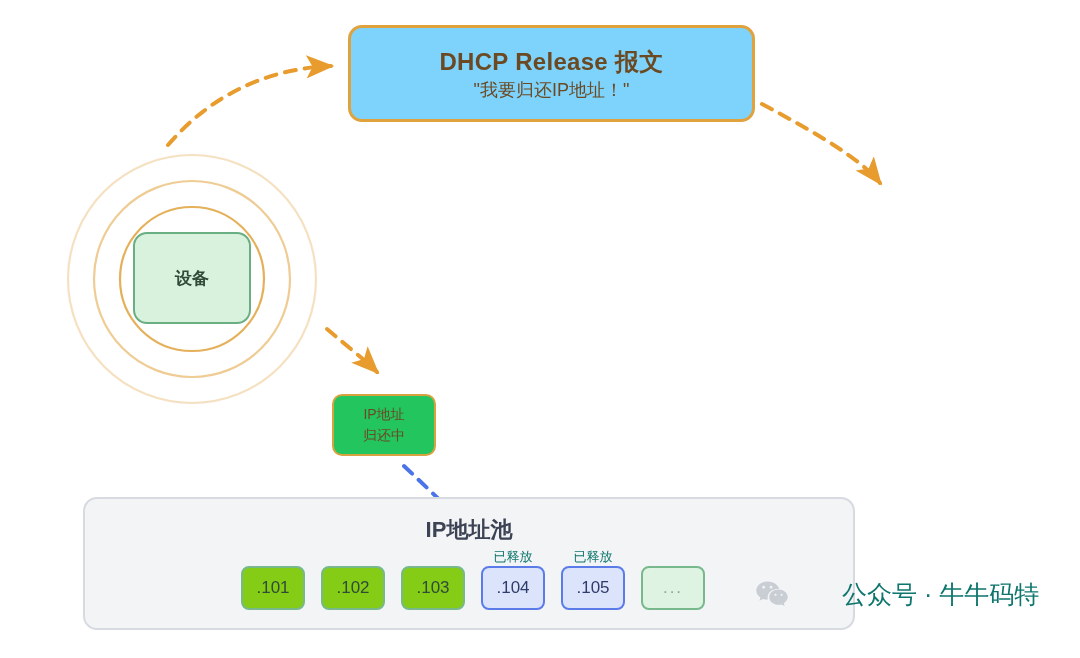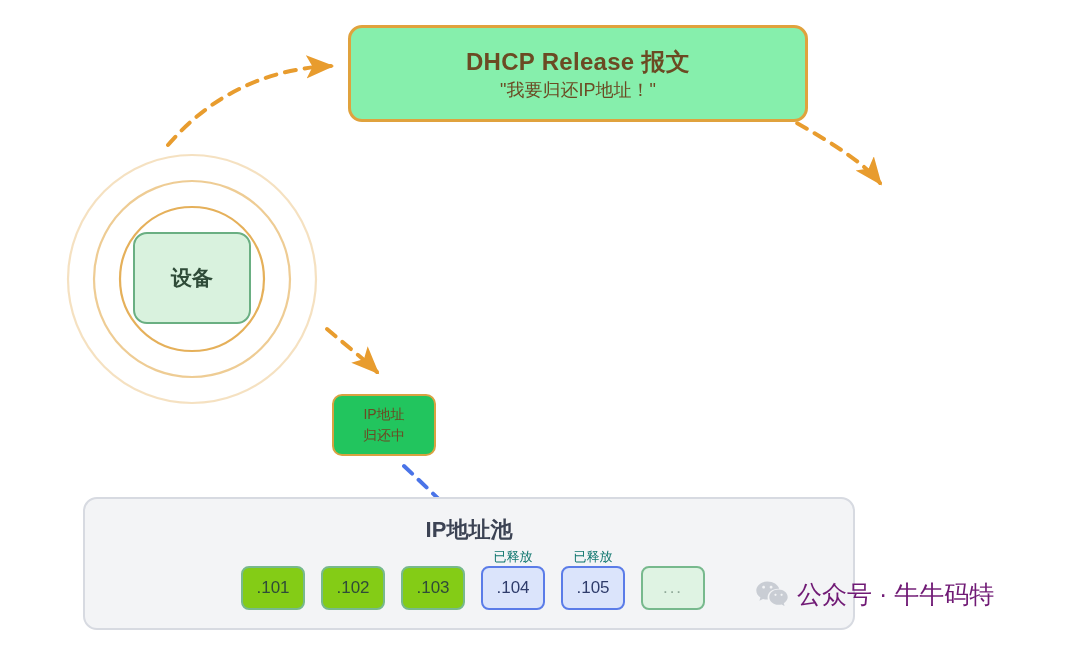--- a/index.html
+++ b/index.html
@@ -25,24 +25,24 @@
     width: 1080px;
     height: 658px;
     pointer-events: none;
   }
 
   
   .msg-box {
     position: absolute;
     left: 348px;
     top: 25px;
-    width: 460px;
+    width: 407px;
     height: 97px;
     box-sizing: border-box;
-    background: #86efac;
+    background: #7dd3fc;
     border: 3px solid #e0a23d;
     border-radius: 14px;
     display: flex;
     flex-direction: column;
     align-items: center;
     justify-content: center;
   }
   .msg-title {
     font-size: 24px;
     font-weight: bold;
@@ -90,21 +90,21 @@
     height: 92px;
     box-sizing: border-box;
     background: #d9f2de;
     border: 2.5px solid #6aaf82;
     border-radius: 14px;
     display: flex;
     align-items: center;
     justify-content: center;
   }
   .device-label {
-    font-size: 21px;
+    font-size: 17px;
     font-weight: bold;
     color: #2f4b38;
     white-space: nowrap;
   }
 
   
   .ret-box {
     position: absolute;
     left: 332px;
     top: 394px;
@@ -201,22 +201,23 @@
     left: 756px;
     top: 578px;
     display: flex;
     align-items: center;
     gap: 9px;
     color: #c9cdd4;
     pointer-events: none;
   }
   .watermark-text {
     font-size: 25px;
-    color: #701a75;
-    white-space: nowrap;
+    color: #0f766e;
+    white-space: nowrap;
+    margin-left: 45px;
   }
 </style>
 </head>
 <body>
 
 <div id="stage">
 
   <svg id="vector-layer" viewBox="0 0 1080 658">
     <defs>
       <marker id="arrowOrange" markerWidth="9" markerHeight="9" refX="6.2" refY="3.2" orient="auto" markerUnits="strokeWidth">

